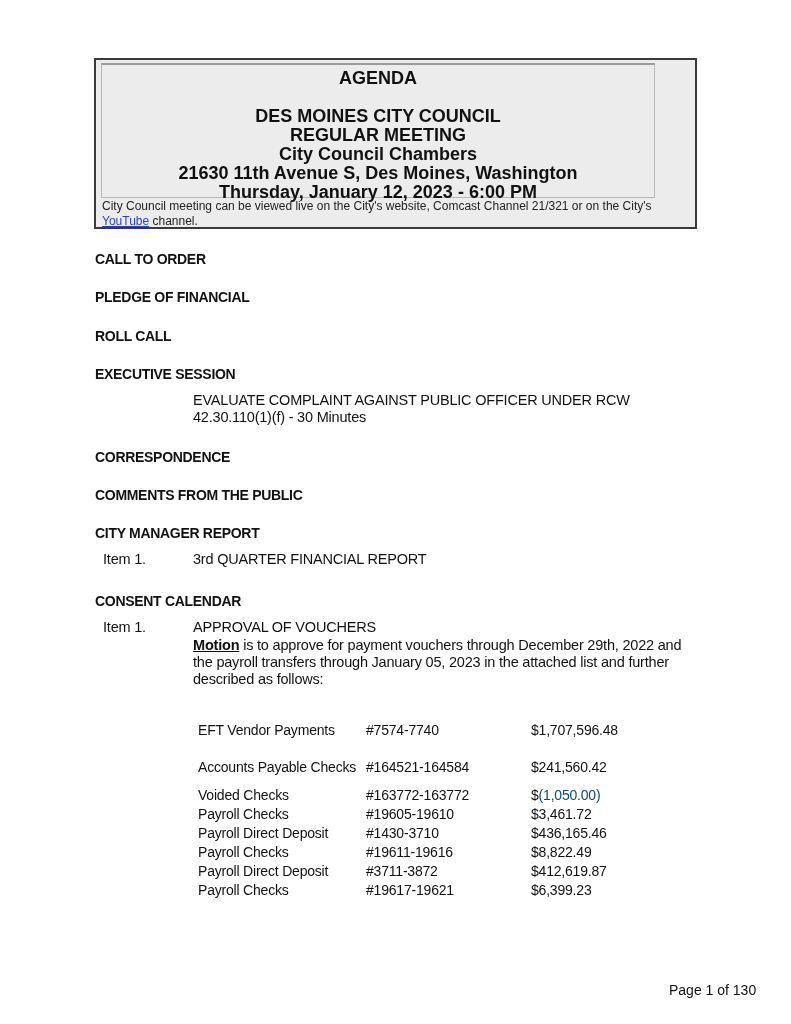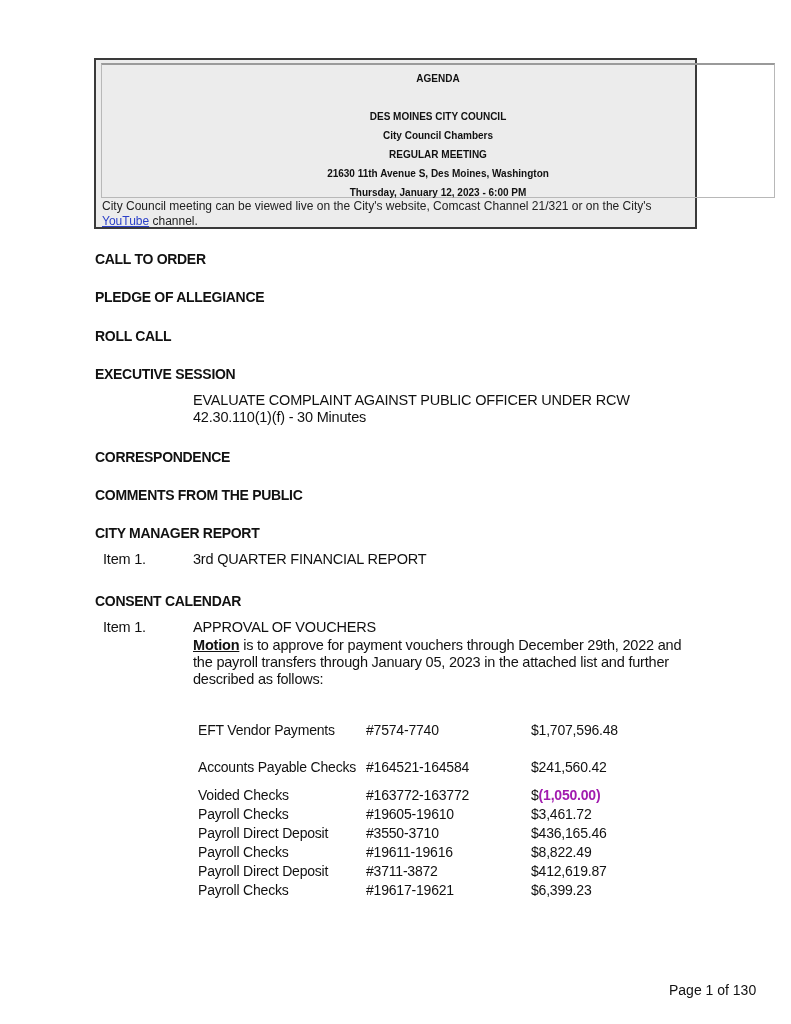--- a/index.html
+++ b/index.html
@@ -6,23 +6,23 @@
     body {
       width: 791px; height: 1024px; position: relative; overflow: hidden;
       font-family: "Liberation Sans", "DejaVu Sans", sans-serif;
       color: #111111;
     }
     .header-box {
       position: absolute; left: 94px; top: 58px; width: 603px; height: 171px;
       border: 2px solid #3a3a3a; background: #ececec; box-sizing: border-box;
     }
     .header-inner {
-      position: absolute; left: 5px; top: 3px; width: 674px; height: 135px;
+      position: absolute; left: 5px; top: 3px; width: 554px; height: 135px;
       border: 1px solid #b8b8b8; border-top: 2px solid #9a9a9a; box-sizing: border-box;
-      text-align: center; font-weight: bold; font-size: 10px; line-height: 19px;
+      text-align: center; font-weight: bold; font-size: 18px; line-height: 19px;
     }
     .header-inner .agenda { margin-top: 4px; }
     .header-inner .spacer { height: 19px; }
     .header-note {
       position: absolute; left: 6px; top: 139px; width: 590px;
       font-size: 12px; line-height: 14.5px; color: #222;
     }
     .header-note a { color: #2a3fc8; text-decoration: underline; margin-top: 46px; }
     .section { position: absolute; left: 95px; font-weight: bold; font-size: 14px; letter-spacing: -0.3px; }
     .indent { position: absolute; left: 193px; font-size: 14.5px; line-height: 17px; letter-spacing: -0.2px; }
@@ -30,41 +30,41 @@
     .motion-word { font-weight: bold; text-decoration: underline; }
     table.vouchers {
       position: absolute; left: 198px; top: 711px; border-collapse: collapse;
       font-size: 14px; letter-spacing: -0.2px;
     }
     table.vouchers td { padding: 0; vertical-align: middle; line-height: 16px; height: 19px; }
     table.vouchers td.c1 { width: 168px; }
     table.vouchers td.c2 { width: 165px; }
     table.vouchers td.c3 { width: 120px; }
     table.vouchers tr.tall td { height: 37px; }
-    .neg { color: #a21caf; font-weight: bold; }
+    .neg { color: #0c4a6e; }
     .page-footer { position: absolute; left: 669px; top: 982px; font-size: 14px; }
   </style>
 </head>
 <body>
 
 <div class="header-box">
   <div class="header-inner">
     <div class="agenda">AGENDA</div>
     <div class="spacer"></div>
     <div>DES MOINES CITY COUNCIL</div>
+    <div>REGULAR MEETING</div>
     <div>City Council Chambers</div>
-    <div>REGULAR MEETING</div>
     <div>21630 11th Avenue S, Des Moines, Washington</div>
     <div>Thursday, January 12, 2023 - 6:00 PM</div>
   </div>
   <div class="header-note"><span>City Council meeting can be viewed live on the City's website, Comcast Channel 21/321 or on the City's </span><a>YouTube</a><span> channel.</span></div>
 </div>
 
 <div class="section" style="top:251px">CALL TO ORDER</div>
-<div class="section" style="top:289px">PLEDGE OF ALLEGIANCE</div>
+<div class="section" style="top:289px">PLEDGE OF FINANCIAL</div>
 <div class="section" style="top:328px">ROLL CALL</div>
 <div class="section" style="top:366px">EXECUTIVE SESSION</div>
 <div class="indent" style="top:392px; width:500px;">EVALUATE COMPLAINT AGAINST PUBLIC OFFICER UNDER RCW 42.30.110(1)(f) - 30 Minutes</div>
 
 <div class="section" style="top:449px">CORRESPONDENCE</div>
 <div class="section" style="top:487px">COMMENTS FROM THE PUBLIC</div>
 <div class="section" style="top:525px">CITY MANAGER REPORT</div>
 <div class="item-label" style="top:551px">Item 1.</div>
 <div class="indent" style="top:551px">3rd QUARTER FINANCIAL REPORT</div>
 
@@ -90,21 +90,21 @@
     <td class="c2">#163772-163772</td>
     <td class="c3"><span>$</span><span class="neg">(1,050.00)</span></td>
   </tr>
   <tr>
     <td class="c1">Payroll Checks</td>
     <td class="c2">#19605-19610</td>
     <td class="c3">$3,461.72</td>
   </tr>
   <tr>
     <td class="c1">Payroll Direct Deposit</td>
-    <td class="c2">#3550-3710</td>
+    <td class="c2">#1430-3710</td>
     <td class="c3">$436,165.46</td>
   </tr>
   <tr>
     <td class="c1">Payroll Checks</td>
     <td class="c2">#19611-19616</td>
     <td class="c3">$8,822.49</td>
   </tr>
   <tr>
     <td class="c1">Payroll Direct Deposit</td>
     <td class="c2">#3711-3872</td>

